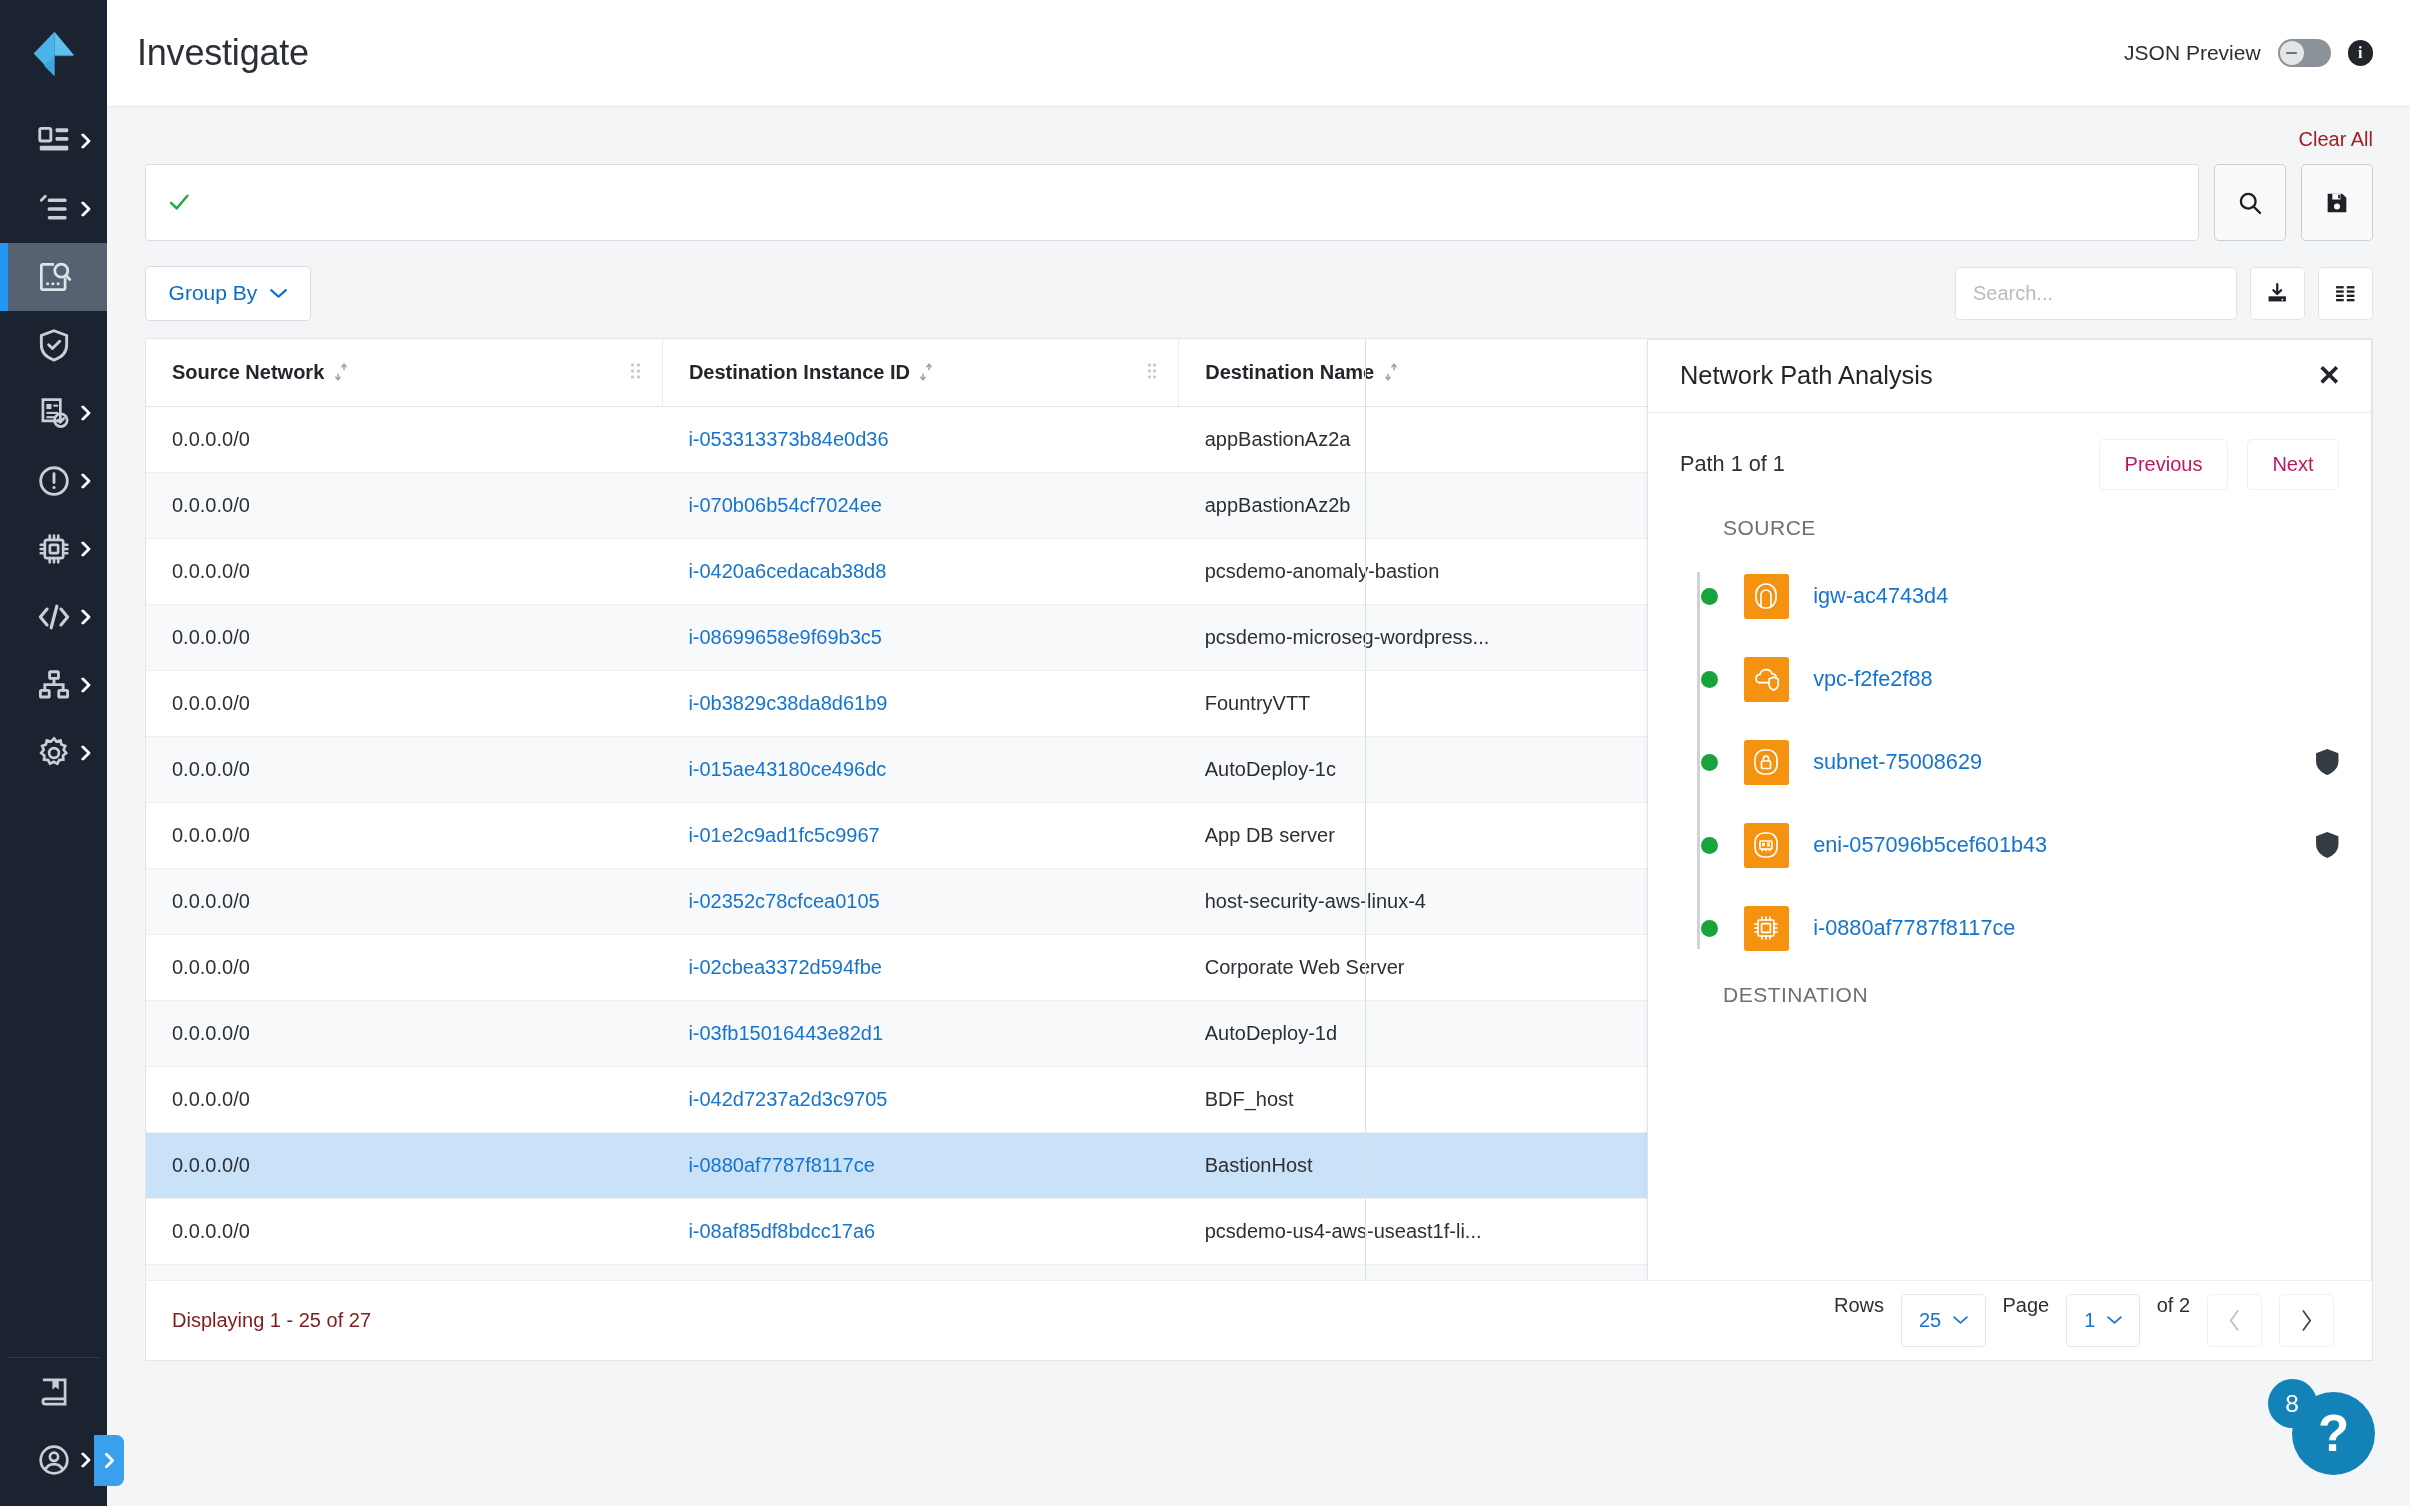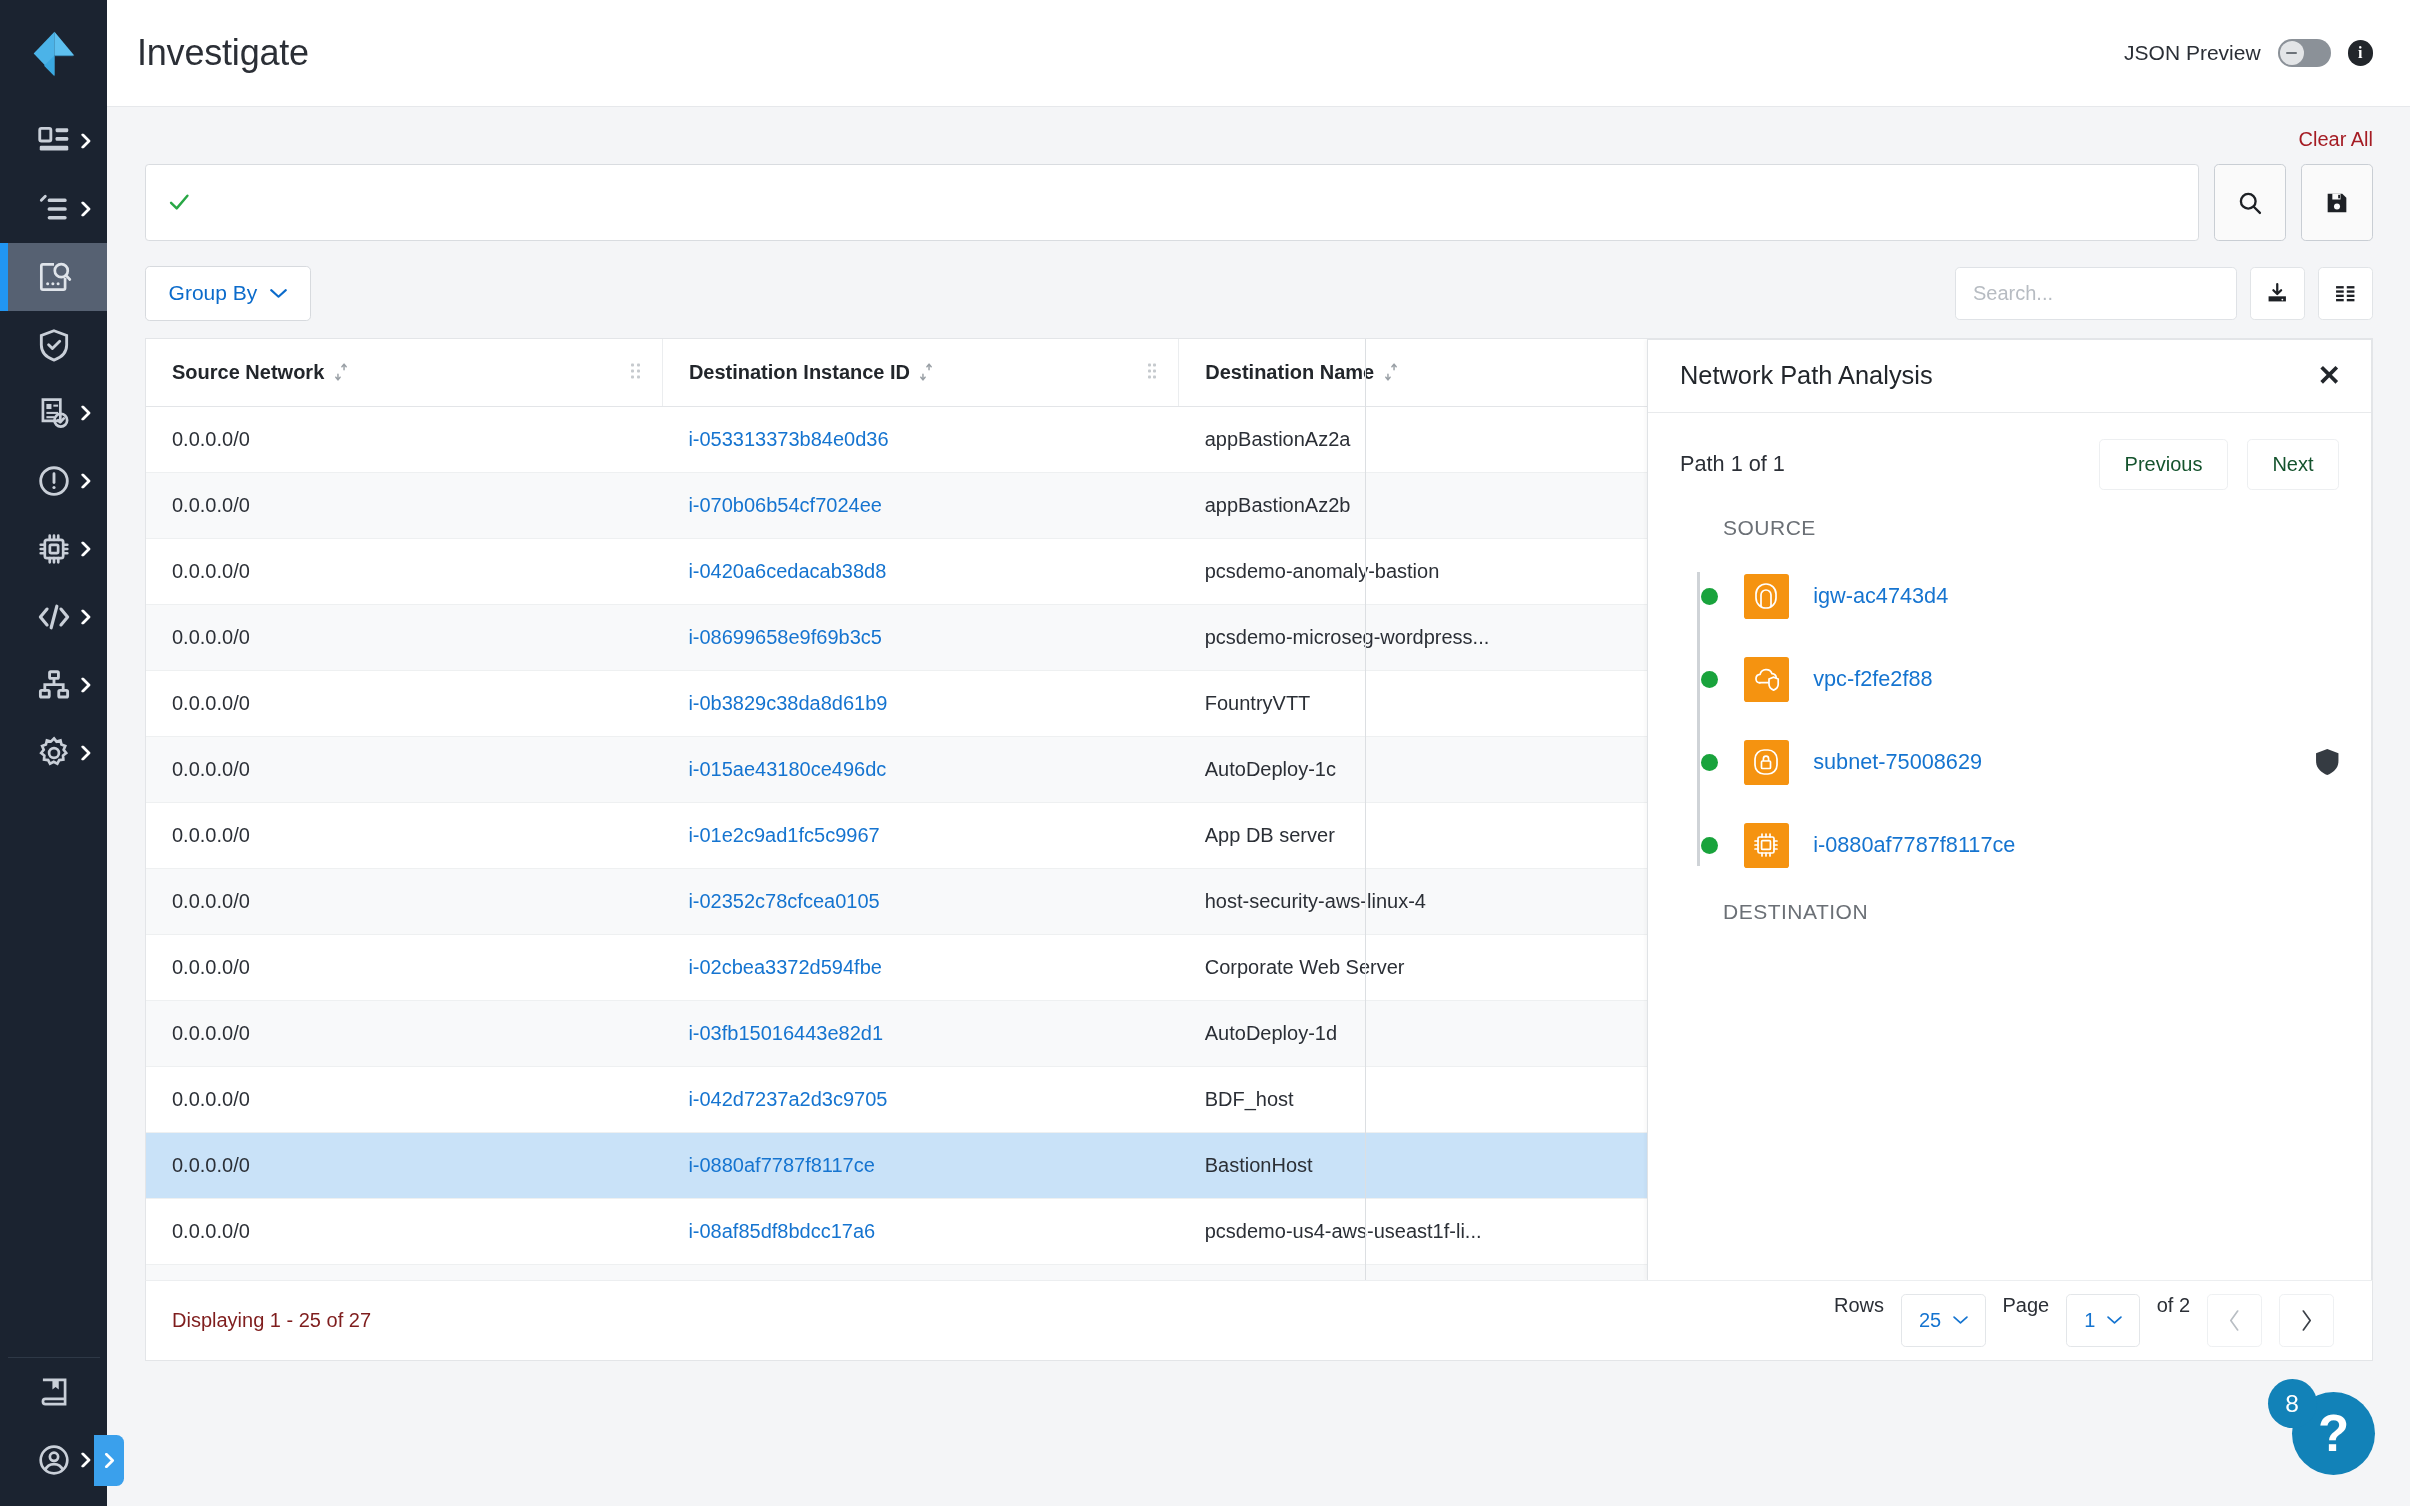--- a/index.html
+++ b/index.html
@@ -173,21 +173,21 @@
   }
   .panel-title { font-size: 25.4px; color: #22262b; font-weight: normal; }
   .x-btn { font-size: 28px; color: #22262b; cursor: pointer; line-height: 1; font-weight: bold; }
   .panel-body { padding: 26px 32px 0 32px; position: relative; }
   .path-row { display: flex; align-items: center; justify-content: space-between; }
   .path-label { font-size: 21.7px; color: #2b2f36; }
   .nav-btns { display: flex; gap: 19px; }
   .pbtn {
     border: 0.9px solid #edeff1; background: #fff; border-radius: 4.7px;
     height: 51px; padding: 0 24.5px; display: flex; align-items: center;
-    color: #14532d; font-size: 20px; cursor: pointer;
+    color: #be185d; font-size: 20px; cursor: pointer;
   }
   .src-label { font-size: 21px; color: #6b7076; letter-spacing: 0.5px; margin: 26px 0 0 43px; }
   .hops { margin-top: 15px; position: relative; padding-left: 11.3px; }
   .hop-line {
     position: absolute; left: 17px; top: 17px; bottom: 21px; width: 2.8px; background: #cfd3d7;
   }
   .hop {
     display: flex; align-items: center; height: 83px; position: relative; gap: 0;
   }
   .dot {
@@ -760,20 +760,36 @@
                   </span>
                   <span class="hop-name">subnet-75008629</span>
                   <svg class="shield" viewBox="0 0 26 30">
                     <path d="M13 1 L25 5.5 V14 c0 8-6 12.6-12 15 -6-2.4-12-7-12-15 V5.5 Z" fill="#353b42"></path>
                   </svg>
                 </div>
                 <div class="hop">
                   <span class="dot"></span>
                   <span class="hop-ico">
                     <svg viewBox="0 0 32 32" width="32" height="32" fill="none" stroke="#fff" stroke-width="1.7">
+                      <rect x="5" y="4" width="22" height="24" rx="9"></rect>
+                      <rect x="10" y="12" width="12" height="8" rx="1"></rect>
+                      <path d="M12.4 20 v2.3 M16 20 v2.3 M19.6 20 v2.3"></path>
+                      <rect x="12" y="14" width="3" height="3" fill="#fff" stroke="none"></rect>
+                      <path d="M17 14.4 h3 M17 16.6 h3"></path>
+                    </svg>
+                  </span>
+                  <span class="hop-name">eni-057096b5cef601b43</span>
+                  <svg class="shield" viewBox="0 0 26 30">
+                    <path d="M13 1 L25 5.5 V14 c0 8-6 12.6-12 15 -6-2.4-12-7-12-15 V5.5 Z" fill="#353b42"></path>
+                  </svg>
+                </div>
+                <div class="hop">
+                  <span class="dot"></span>
+                  <span class="hop-ico">
+                    <svg viewBox="0 0 32 32" width="32" height="32" fill="none" stroke="#fff" stroke-width="1.7">
                       <rect x="8" y="8" width="16" height="16" rx="1.6"></rect>
                       <rect x="11.6" y="11.6" width="8.8" height="8.8" rx="1"></rect>
                       <path d="M12 8 V5 M16 8 V5 M20 8 V5 M12 24 V27 M16 24 V27 M20 24 V27 M8 12 H5 M8 16 H5 M8 20 H5 M24 12 H27 M24 16 H27 M24 20 H27" stroke-linecap="round"></path>
                     </svg>
                   </span>
                   <span class="hop-name">i-0880af7787f8117ce</span>
                 </div>
               </div>
             <div class="dst-label">DESTINATION</div>
           </div>

